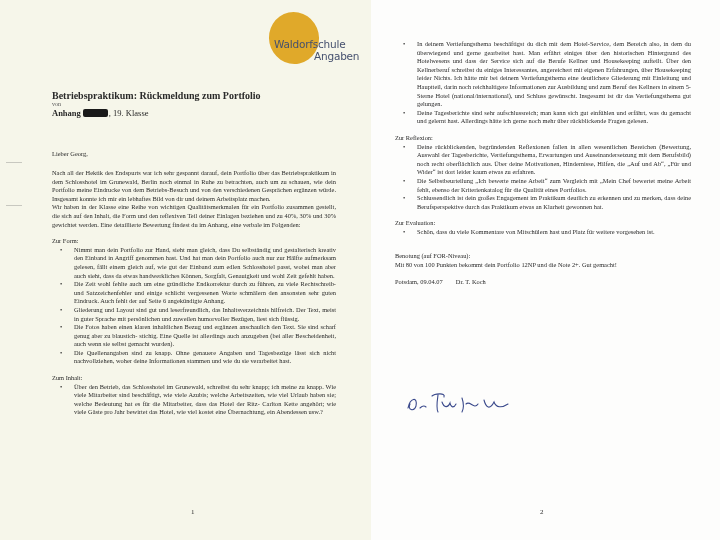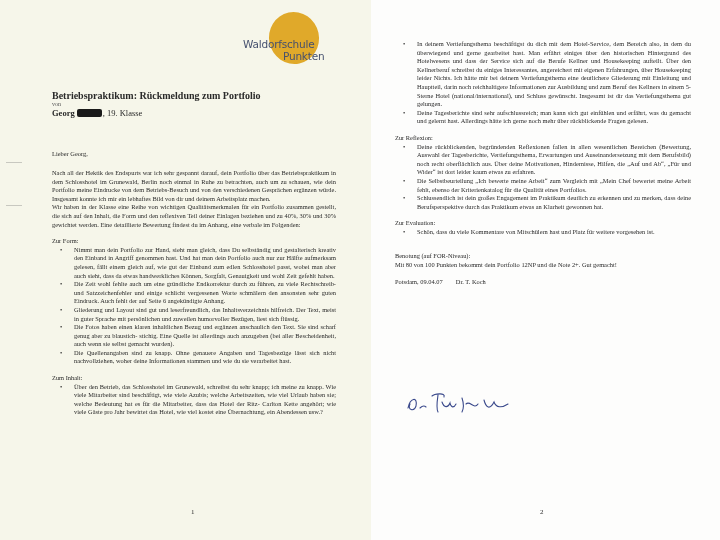--- a/index.html
+++ b/index.html
@@ -6,21 +6,21 @@
   body { width:720px; height:540px; overflow:hidden; background:#fbfbf7; position:relative;
          font-family:"Liberation Serif","DejaVu Serif",serif; color:#2a2a2a; }
   .page { position:absolute; top:0; height:540px; overflow:hidden; }
   .page-left { left:0; width:371px; background:#f6f6ea; }
   .page-right { left:371px; width:349px; background:#fdfdfc; }
   .edge-mark { position:absolute; left:6px; height:1px; background:#c8c8c0; width:16px; }
   .logo { position:absolute; left:254px; top:8px; width:80px; height:60px; }
   .logo-blob { position:absolute; left:15px; top:4px; width:50px; height:52px; border-radius:50%;
                background:#e0a92a; transform:rotate(-12deg); }
   .logo-l1, .logo-l2 { position:absolute; font-family:"DejaVu Sans",sans-serif; color:#45506e;
-               font-size:10.5px; letter-spacing:-0.2px; white-space:nowrap; }
+               font-size:10.5px; letter-spacing:-0.2px; white-space:nowrap;margin-left:31px; }
   .logo-l1 { left:-11px; top:30px; }
   .logo-l2 { left:29px; top:42px; }
   .doc-title { position:absolute; left:52px; top:90px; font-weight:bold; font-size:10px; }
   .von { position:absolute; left:52px; top:101px; font-size:6px; color:#555; }
   .student { position:absolute; left:52px; top:108px; font-size:8.5px; }
   .student b { font-weight:bold; }
   .redact { display:inline-block; width:25px; height:8px; background:#1a1a1a; vertical-align:-1px;
             border-radius:2px; margin:0 1px 0 2px; }
   .text { position:absolute; font-size:6.4px; line-height:8.6px; text-align:justify; }
   .para { margin:0; }
@@ -34,27 +34,27 @@
 </head>
 <body>
 
 <div class="page page-left">
   <div class="edge-mark" style="top:162px"></div>
   <div class="edge-mark" style="top:205px"></div>
 
   <div class="logo">
     <div class="logo-blob"></div>
     <div class="logo-l1">Waldorfschule</div>
-    <div class="logo-l2">Punkten</div>
+    <div class="logo-l2">Angaben</div>
   </div>
 
   <div class="doc-title">Betriebspraktikum: Rückmeldung zum Portfolio</div>
   <div class="von">von</div>
   <div class="student">
-    <b>Georg</b><span class="redact"></span><span>, 19. Klasse</span>
+    <b>Anhang</b><span class="redact"></span><span>, 19. Klasse</span>
   </div>
 
   <div class="text" style="left:52px; top:150px; width:284px;">Lieber Georg,</div>
 
   <div class="text" style="left:52px; top:169px; width:284px;">
     <p class="para">Nach all der Hektik des Endspurts war ich sehr gespannt darauf, dein Portfolio über das Betriebspraktikum in dem Schlosshotel im Grunewald, Berlin noch einmal in Ruhe zu betrachten, auch um zu schauen, wie dein Portfolio meine Eindrucke von dem Betriebs-Besuch und von den verschiedenen Gesprächen ergänzen würde. Insgesamt konnte ich mir ein lebhaftes Bild von dir und deinem Arbeitsplatz machen.</p>
     <p class="para">Wir haben in der Klasse eine Reihe von wichtigen Qualitätsmerkmalen für ein Portfolio zusammen gestellt, die sich auf den Inhalt, die Form und den reflexiven Teil deiner Einlagen beziehen und zu 40%, 30% und 30% gewichtet werden. Eine detaillierte Bewertung findest du im Anhang, eine verbale im Folgenden:</p>
     <p class="heading" style="margin-top:8px">Zur Form:</p>
     <ul class="bullets">
       <li>Nimmt man dein Portfolio zur Hand, sieht man gleich, dass Du selbständig und gestalterisch kreativ den Einband in Angriff genommen hast. Und hat man dein Portfolio auch nur zur Hälfte aufmerksam gelesen, fällt einem gleich auf, wie gut der Einband zum edlen Schlosshotel passt, wobei man aber auch sieht, dass da etwas handwerkliches Können, Sorgfalt, Genauigkeit und wohl Zeit gefehlt haben.</li>

